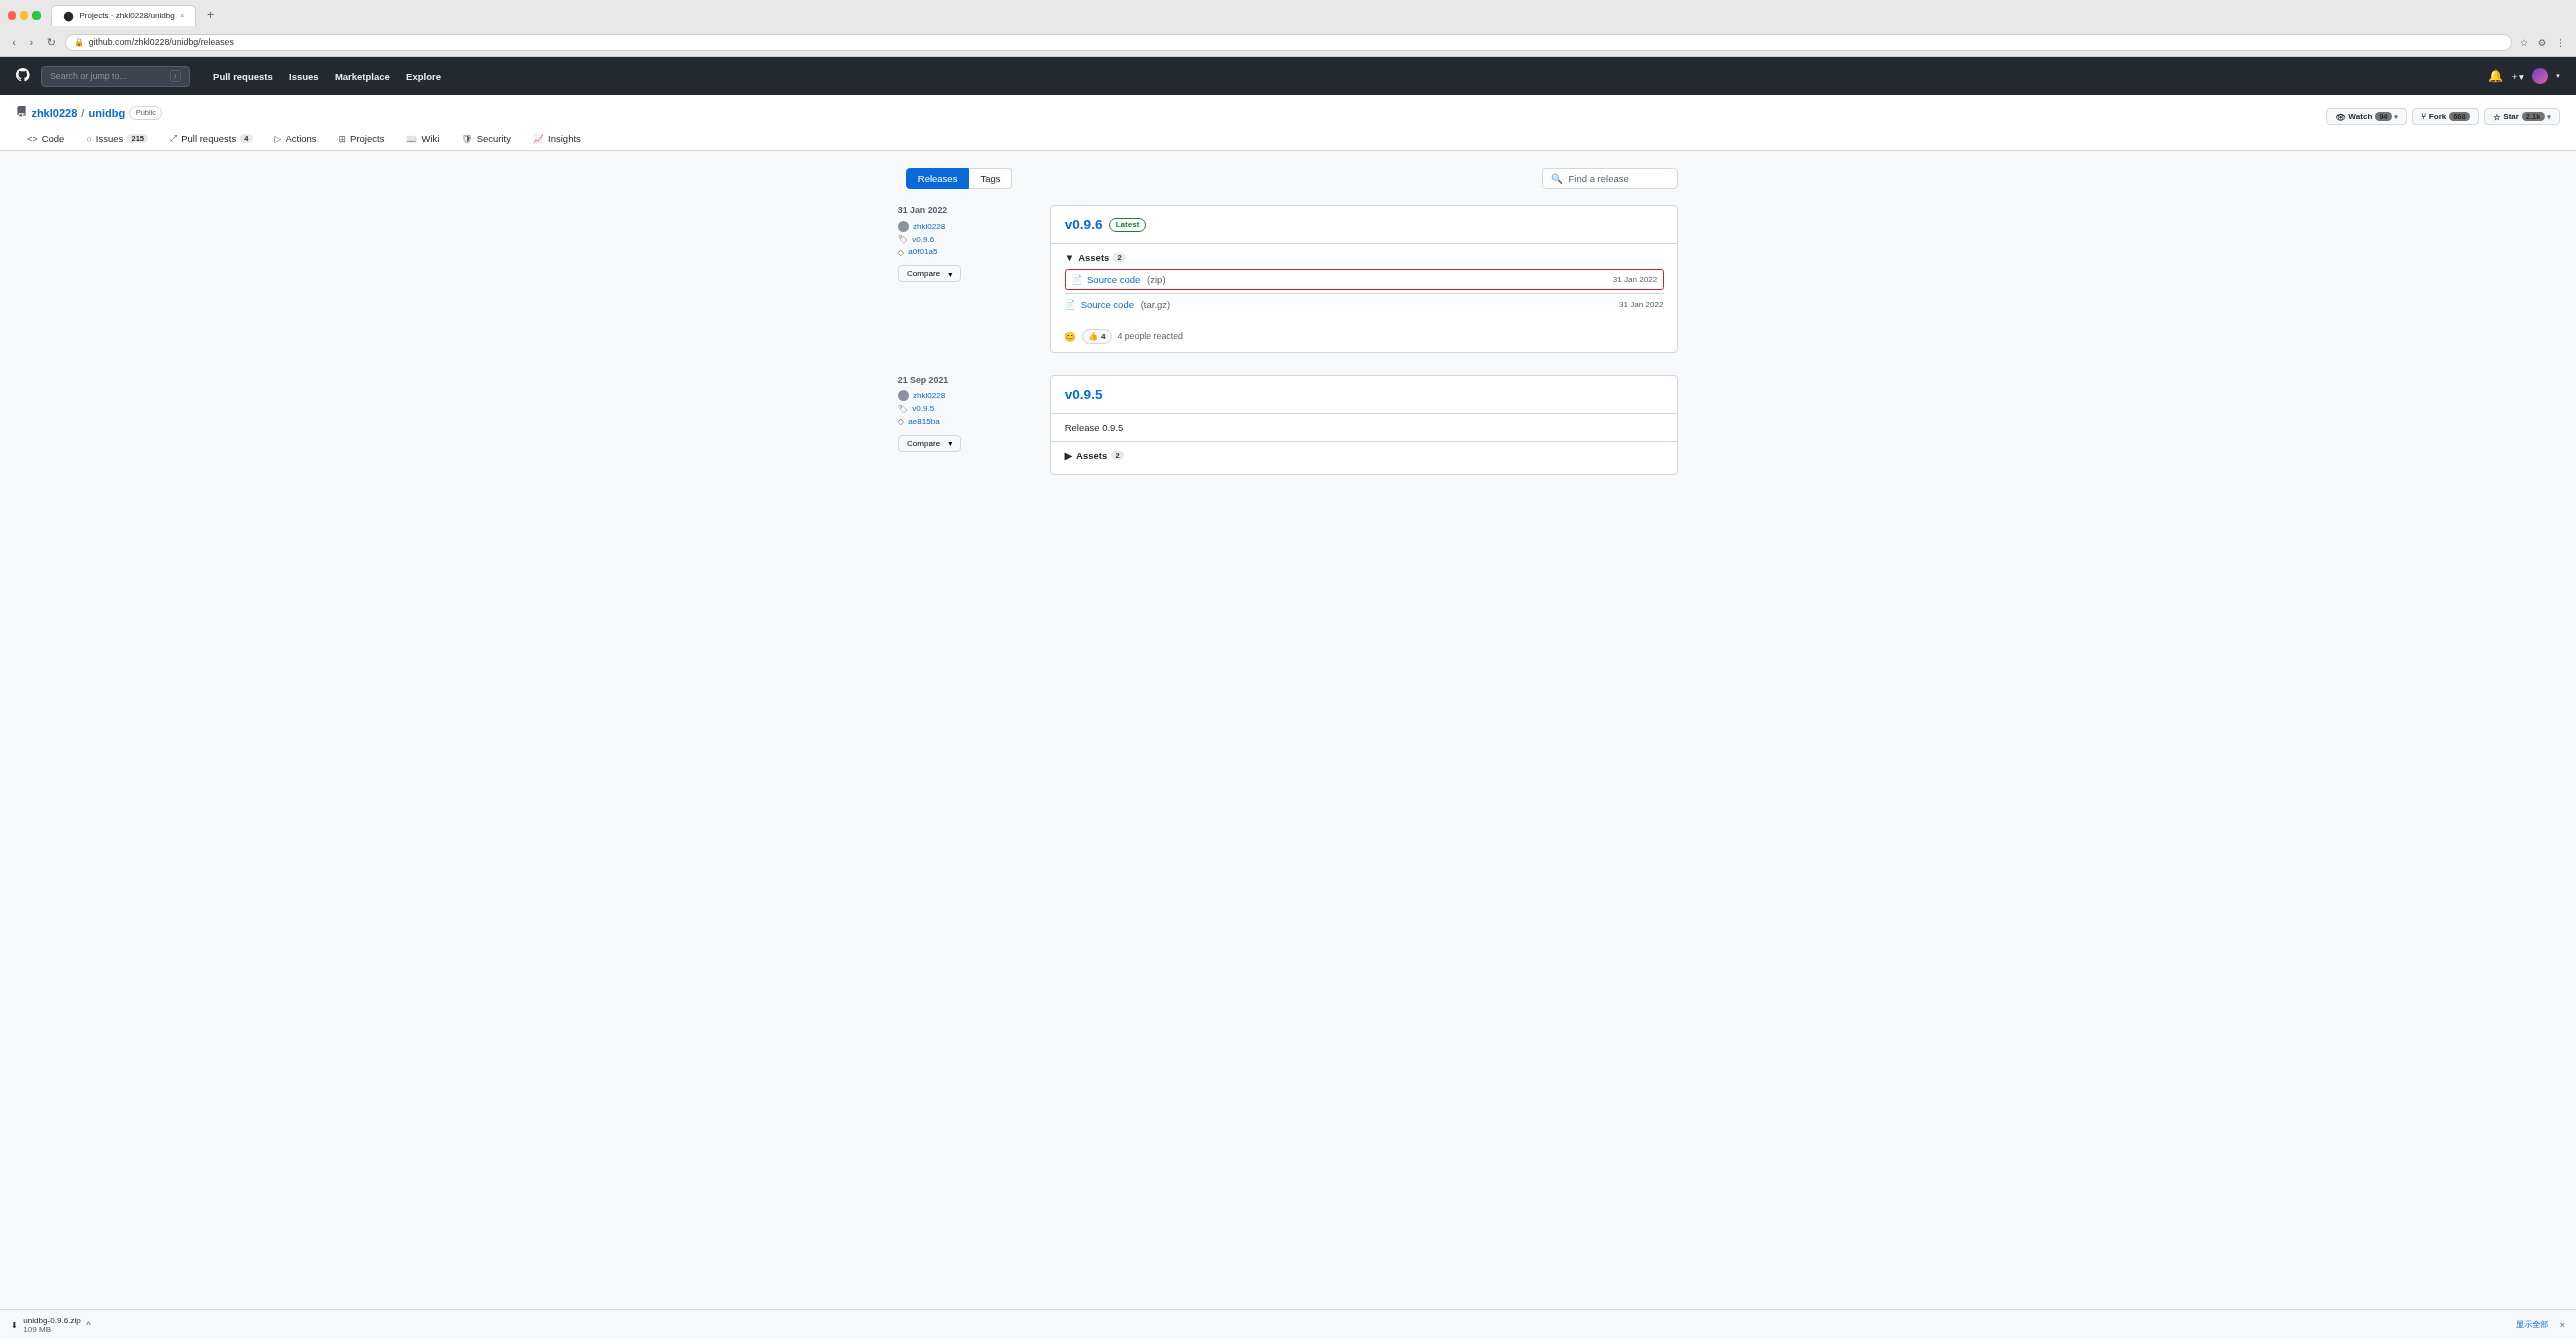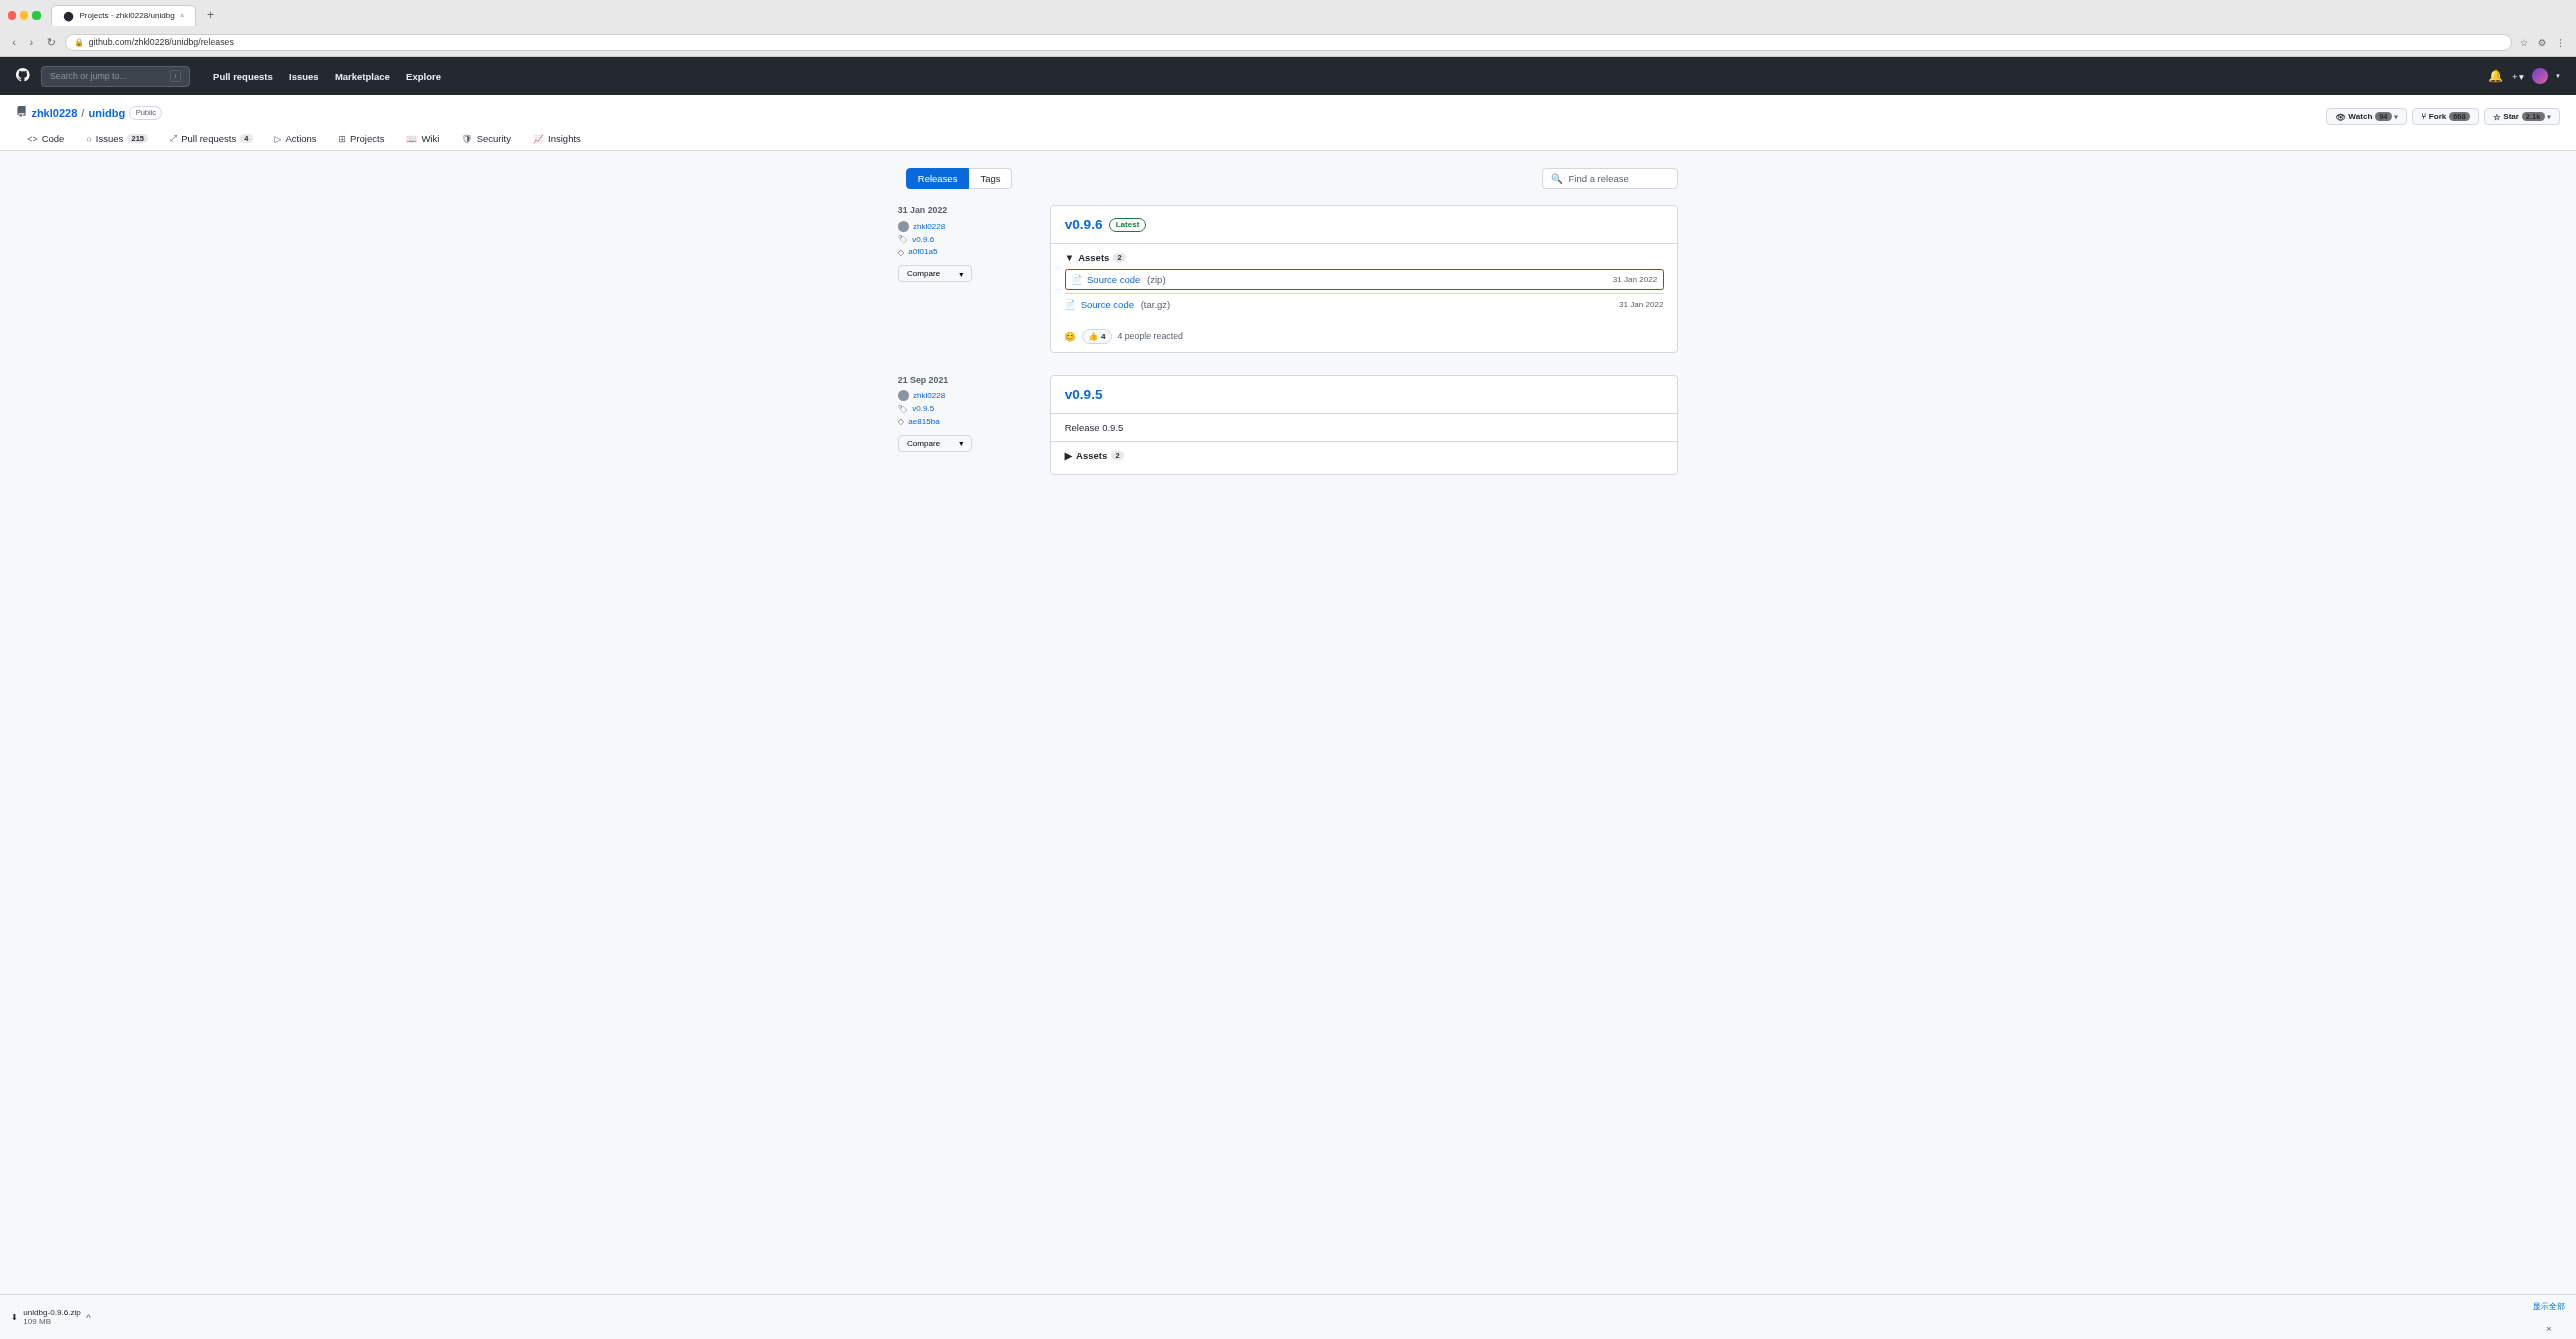--- a/index.html
+++ b/index.html
@@ -205,21 +205,21 @@
     .release-sidebar-meta { font-size: 8.1px; color: #57606a; display: flex; flex-direction: column; gap: 2.7px; margin-bottom: 8.1px; }
     .release-sidebar-meta-item { display: flex; align-items: center; gap: 4.1px; }
     .sidebar-link { color: #0969da; text-decoration: none; cursor: pointer; }
     .compare-btn {
       border: 0.7px solid #d0d7de;
       border-radius: 4.1px;
       padding: 2.7px 8.1px;
       font-size: 8.1px;
       background: #f6f8fa;
       cursor: pointer;
-      display: flex; align-items: center; gap: 19px;
+      display: flex; align-items: center; gap: 8px;
     }
 
     .release-card {
       flex: 1;
       background: #fff;
       border: 0.7px solid #d0d7de;
       border-radius: 4.1px;
       overflow: hidden;
     }
     .release-card-header { padding: 11px 13.6px; border-bottom: 0.7px solid #d0d7de; }
@@ -552,18 +552,18 @@
   <div class="download-info">
     <span>⬇</span>
     <div>
       <div>unidbg-0.9.6.zip</div>
       <div style="color:#57606a;">109 MB</div>
     </div>
     <button class="download-progress-btn">
       <span>^</span>
     </button>
   </div>
-  <div style="display:flex; align-items:center; gap:11px;flex-direction:column;">
+  <div style="display:flex; align-items:center; gap:11px;">
     <a class="download-right-text">显示全部</a>
     <button class="download-close-btn">×</button>
   </div>
 </div>
 
 
 </body></html>

